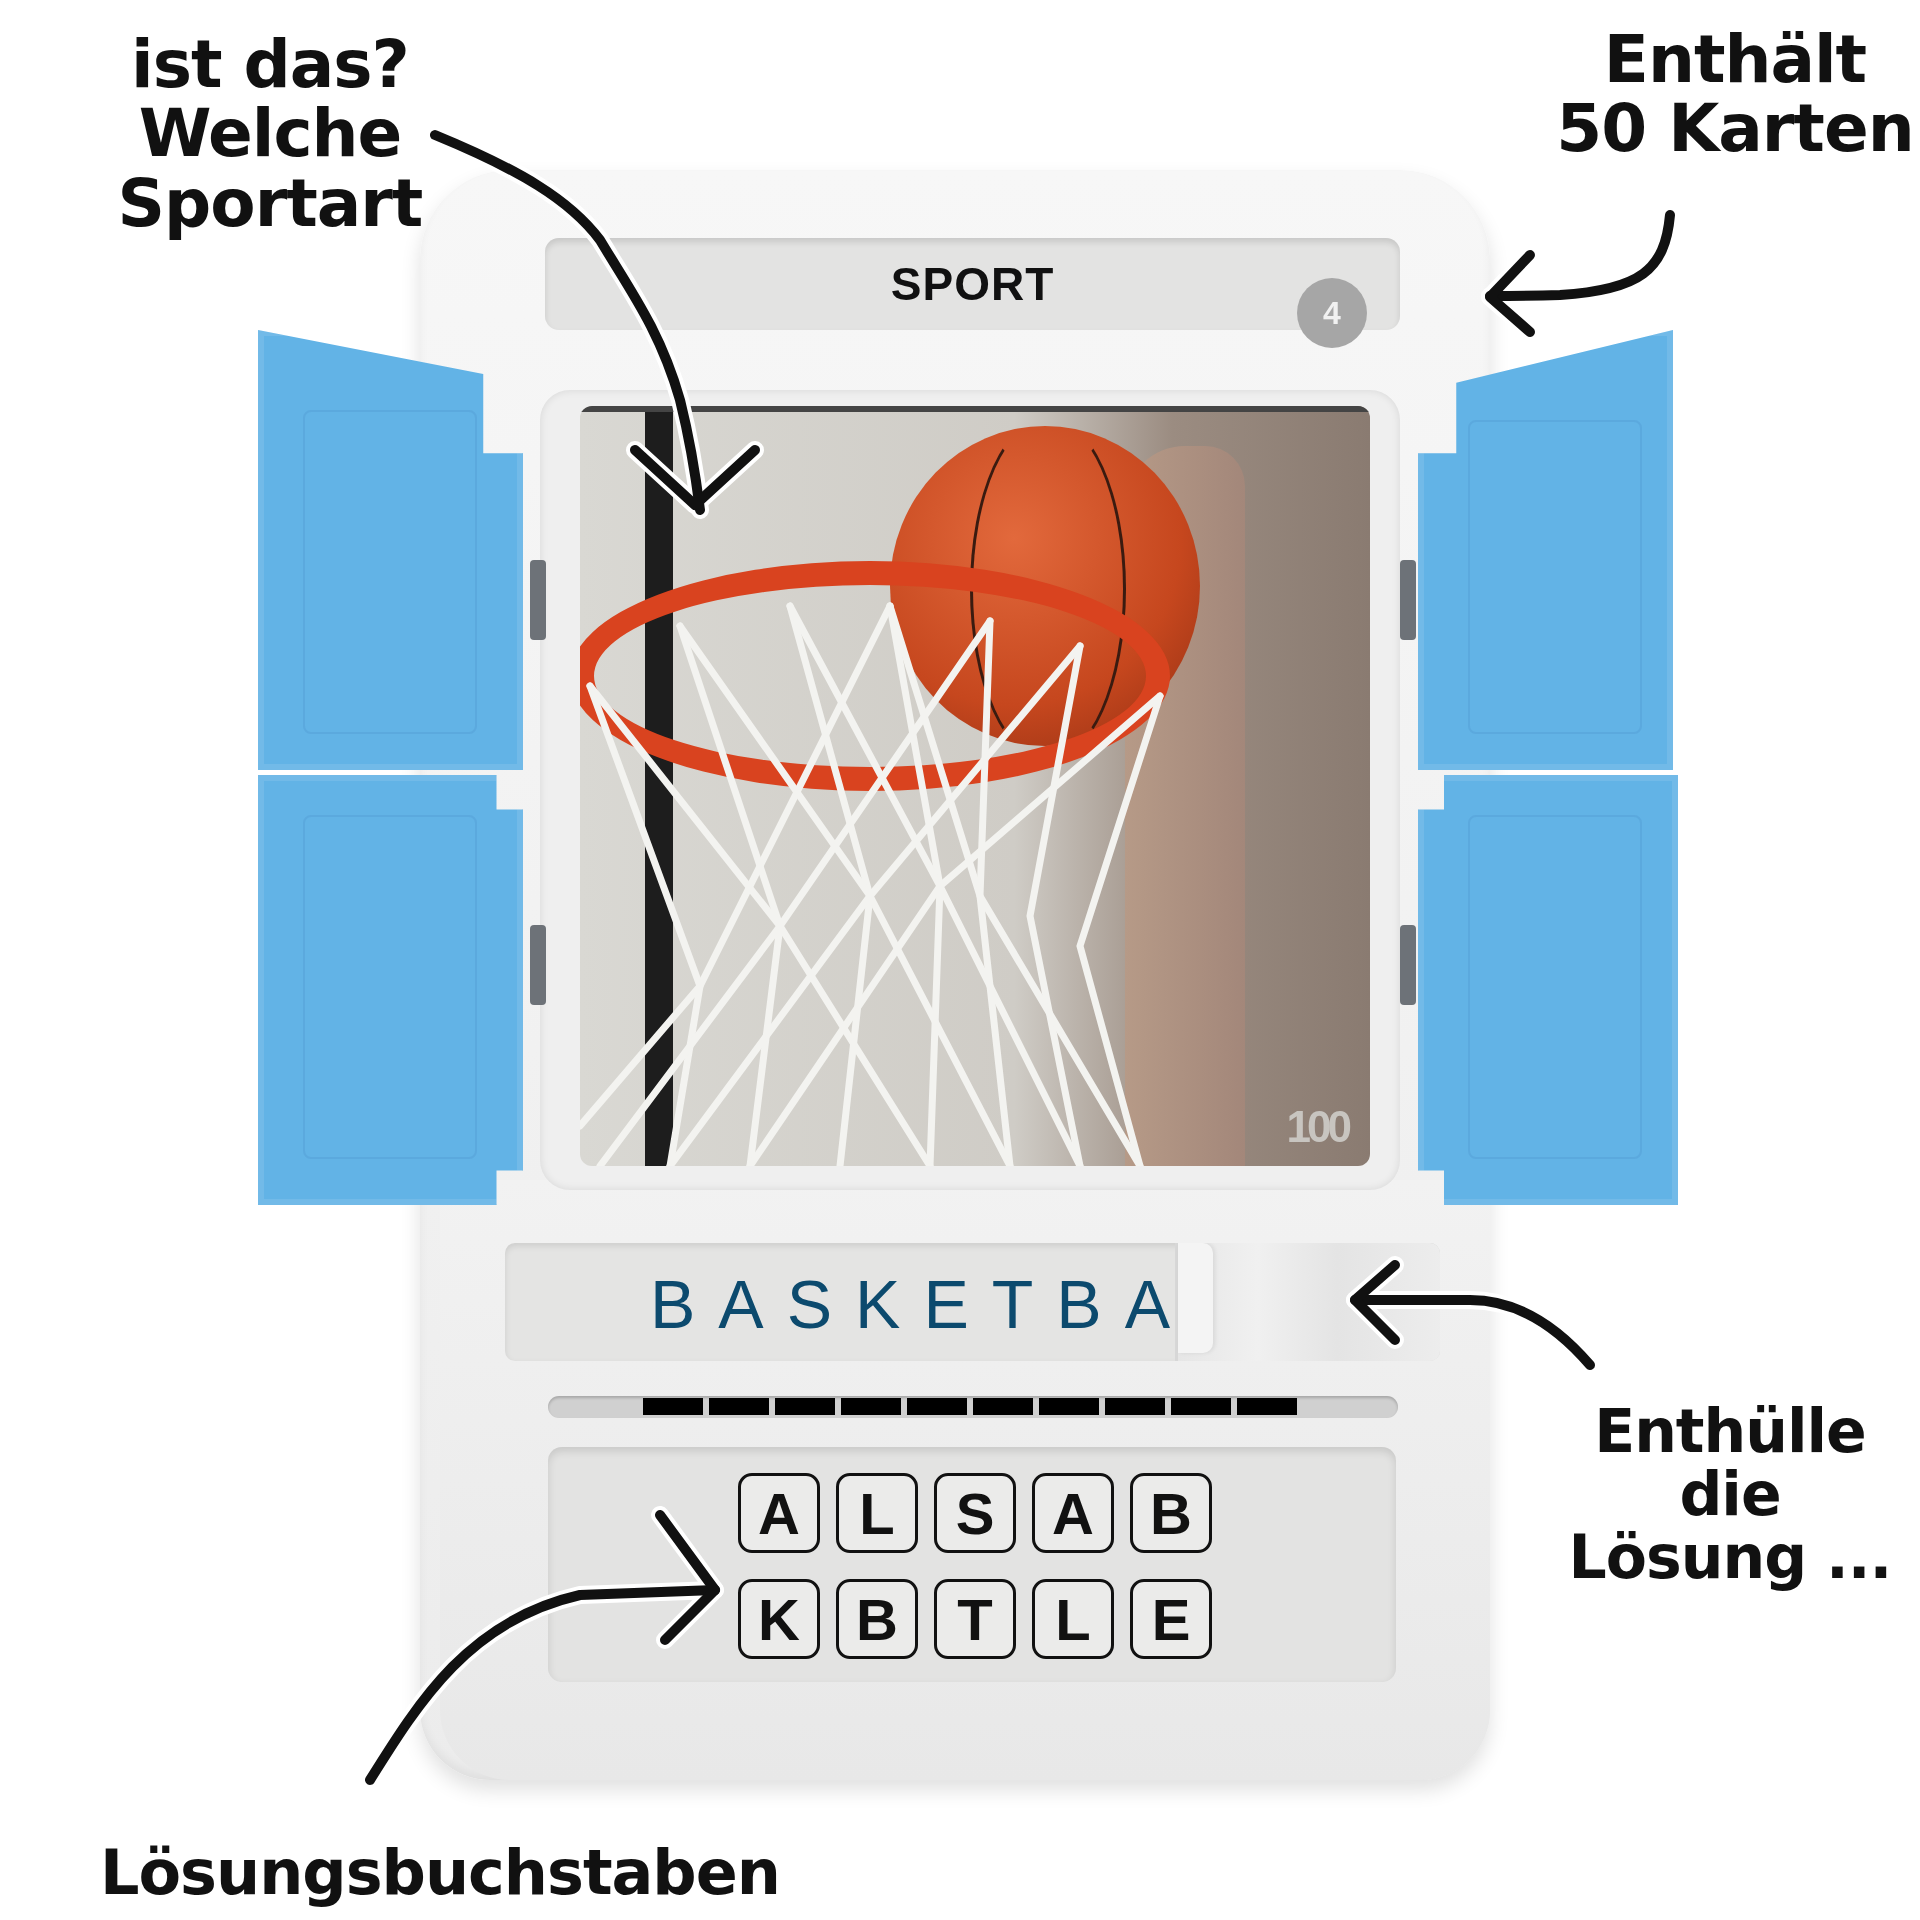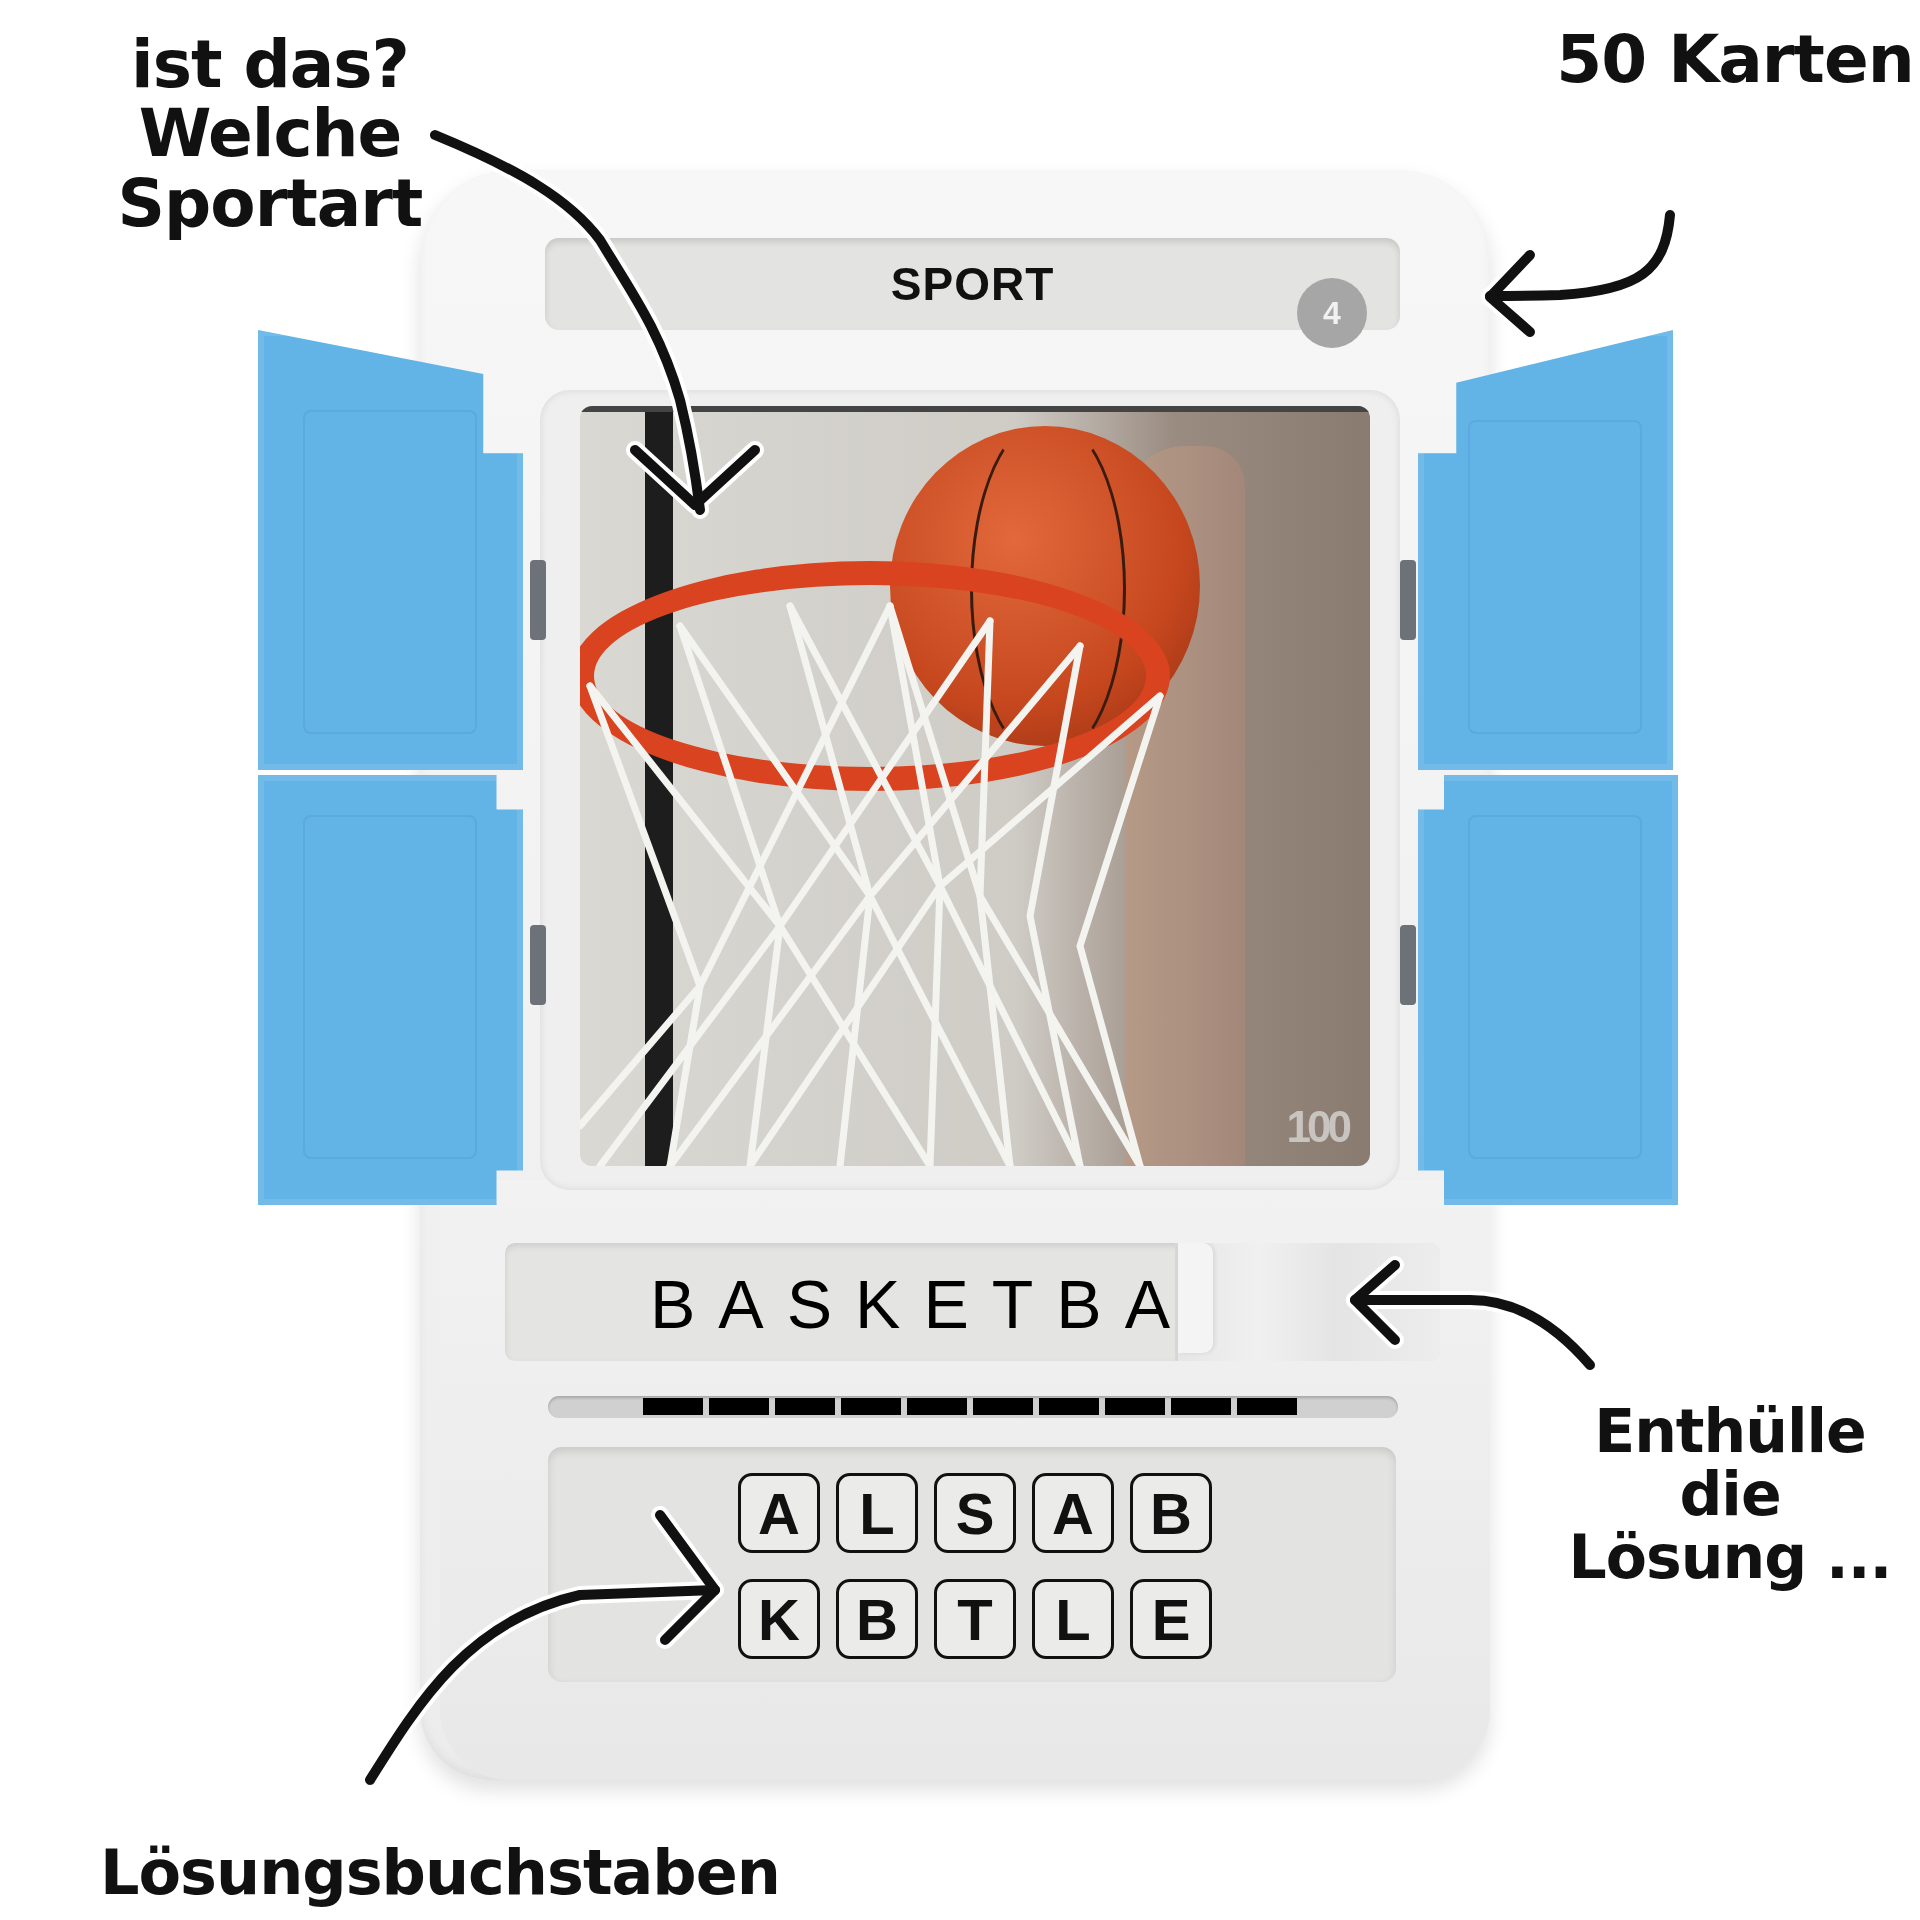--- a/index.html
+++ b/index.html
@@ -26,40 +26,41 @@
   .arm { position:absolute; left:545px; top:40px; width:120px; height:760px; background:linear-gradient(90deg,#b69a87,#a3877a); border-radius:60px 40px 0 0; }
   .net { position:absolute; left:0; top:160px; width:600px; height:600px; }
   .watermark { position:absolute; right:22px; bottom:14px; font-size:44px; font-weight:bold; color:#c8c5c0; letter-spacing:-4px; }
 
   
   .door { position:absolute; background:#62b3e6; box-shadow:inset 0 0 0 6px rgba(255,255,255,0.1), 2px 2px 6px rgba(0,0,0,0.15); }
   .door-inner { position:absolute; border:2px solid rgba(70,140,200,0.25); border-radius:8px; }
   .hinge { position:absolute; width:16px; height:80px; background:#6d7278; border-radius:4px; }
 
   .answer-panel { position:absolute; left:505px; top:1243px; width:935px; height:118px; background:#e4e4e3; border-radius:10px; box-shadow:inset 0 3px 6px rgba(0,0,0,0.1); overflow:hidden; }
-  .answer-text { position:absolute; left:145px; top:22px; font-size:68px; color:#000000; letter-spacing:23px; }
+  .answer-text { position:absolute; left:145px; top:22px; font-size:68px; color:#0c4a6e; letter-spacing:23px; }
   .slider { position:absolute; left:670px; top:0; width:265px; height:118px; background:linear-gradient(90deg,#e6e6e6,#f0f0f0 30%,#e4e4e4 60%,#ededed); border-left:3px solid #d7d7d7; }
   .slider-tab { position:absolute; left:0; top:0; width:35px; height:110px; background:#f4f4f4; border-radius:0 10px 10px 0; box-shadow:2px 0 4px rgba(0,0,0,0.08); }
 
   .progress { position:absolute; left:548px; top:1396px; width:850px; height:22px; background:#d0d0d0; border-radius:11px; box-shadow:inset 0 2px 3px rgba(0,0,0,0.2); }
   .progress-seg { position:absolute; top:2px; width:32px; height:17px; background:#000; }
 
   .letters-panel { position:absolute; left:548px; top:1447px; width:848px; height:235px; background:#e3e3e2; border-radius:14px; box-shadow:inset 0 4px 8px rgba(0,0,0,0.12); }
   .tile { position:absolute; width:82px; height:80px; border:3px solid #111; border-radius:14px; background:#ebebea; display:flex; align-items:center; justify-content:center; font-size:58px; font-weight:bold; color:#111; box-sizing:border-box; }
 
   svg.arrows { position:absolute; left:0; top:0; width:1920px; height:1920px; pointer-events:none; }
 </style>
 </head>
 <body>
 
 <div class="hand ann-q">
   <div>ist das?</div>
   <div>Welche Sportart</div>
 </div>
 <div class="hand ann-cards">
+  <div>Enthält</div>
   <div>50 Karten</div>
 </div>
 <div class="hand ann-reveal">
   <div>Enthülle die</div>
   <div>Lösung ...</div>
 </div>
 <div class="hand ann-letters">Lösungsbuchstaben</div>
 
 <div class="device"></div>
 <div class="device-lower"></div>

